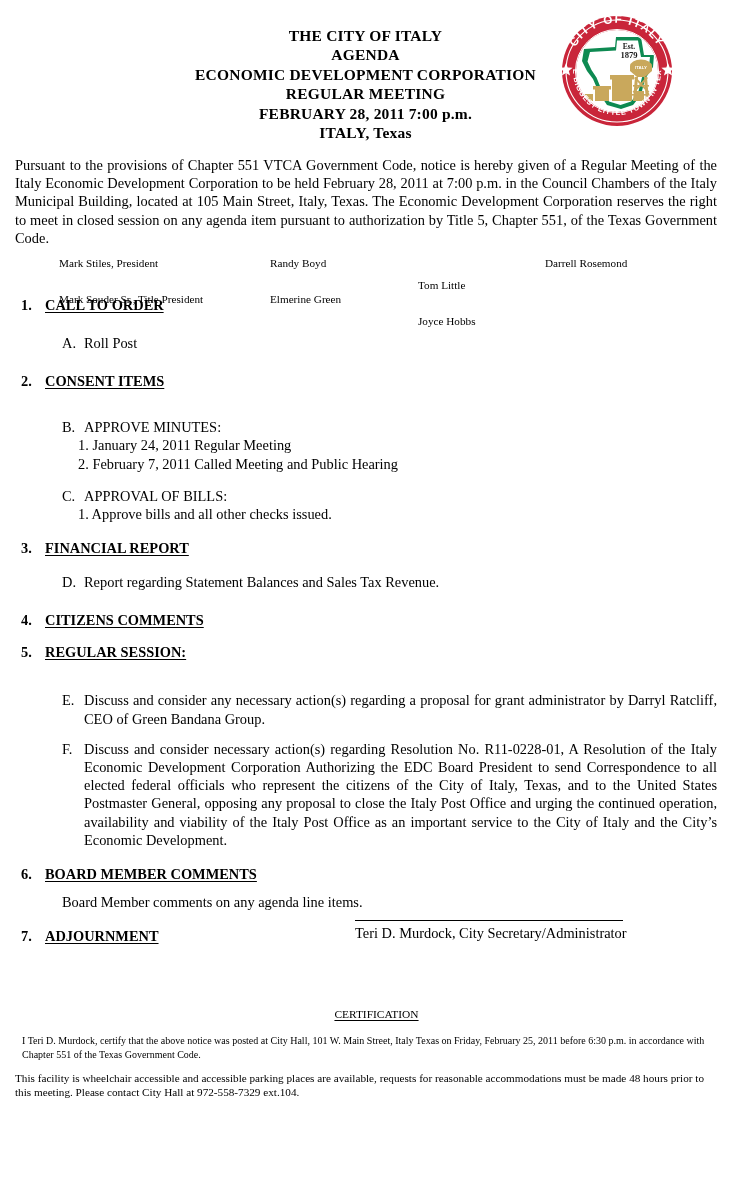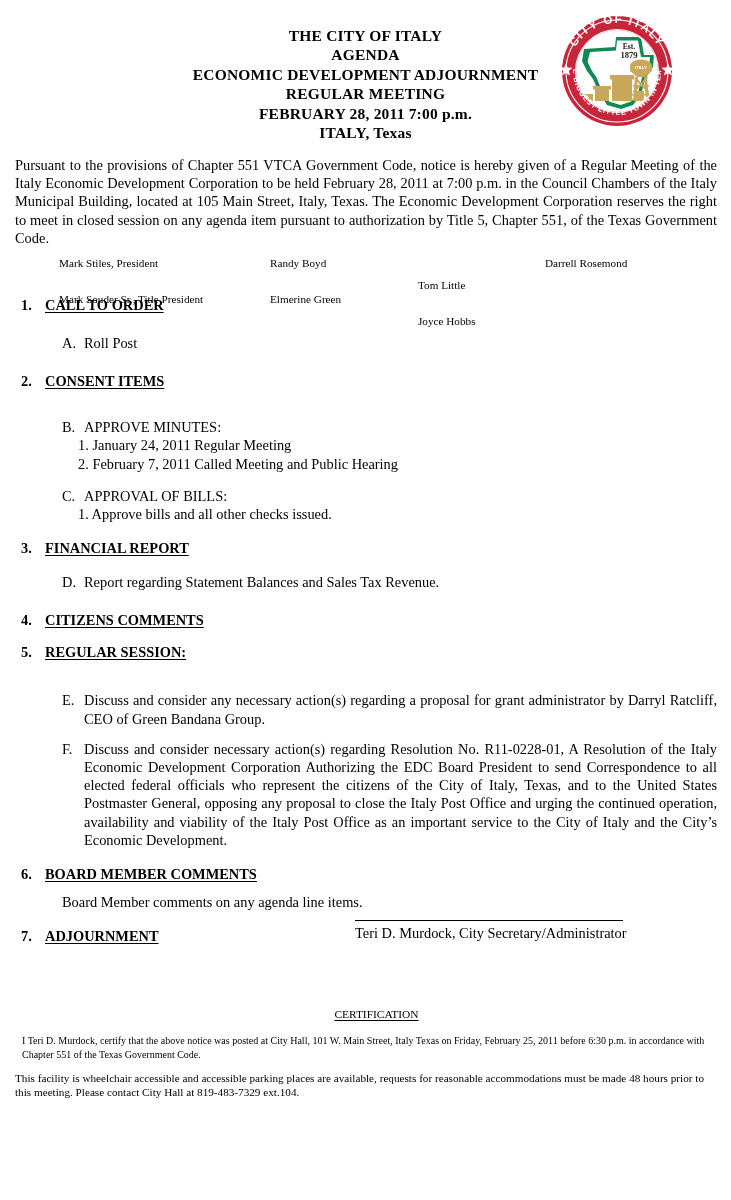--- a/index.html
+++ b/index.html
@@ -188,21 +188,21 @@
   }
 </style>
 </head>
 <body>
 
 <div class="page">
 
   <div class="header-block">
     <div class="header-line">THE CITY OF ITALY</div>
     <div class="header-line">AGENDA</div>
-    <div class="header-line wide">ECONOMIC DEVELOPMENT ADJOURNMENT</div>
+    <div class="header-line wide">ECONOMIC DEVELOPMENT CORPORATION</div>
     <div class="header-line">REGULAR MEETING</div>
     <div class="header-line">FEBRUARY 28, 2011 7:00 p.m.</div>
     <div class="header-line">ITALY, Texas</div>
   </div>
 
   <div class="seal">
     <svg viewBox="0 0 137 118" xmlns="http://www.w3.org/2000/svg">
       <defs>
         <path id="arcTop" d="M 20 62 A 48 48 0 0 1 116 62"></path>
         <path id="arcBot" d="M 24 62 A 44 44 0 0 0 112 62"></path>
@@ -371,15 +371,15 @@
     </div>
   </div>
 
   <div class="signature">
     <div class="sig-rule"></div>
     <div class="sig-name">Teri D. Murdock, City Secretary/Administrator</div>
   </div>
 
   <div class="cert-title">CERTIFICATION</div>
   <div class="cert-body">I Teri D. Murdock, certify that the above notice was posted at City Hall, 101 W. Main Street, Italy Texas on Friday, February 25, 2011 before 6:30 p.m. in accordance with Chapter 551 of the Texas Government Code.</div>
-  <div class="access-body">This facility is wheelchair accessible and accessible parking places are available, requests for reasonable accommodations must be made 48 hours prior to this meeting.  Please contact City Hall at 819-483-7329 ext.104.</div>
+  <div class="access-body">This facility is wheelchair accessible and accessible parking places are available, requests for reasonable accommodations must be made 48 hours prior to this meeting.  Please contact City Hall at 972-558-7329 ext.104.</div>
 
 </div>
 
 </body></html>

